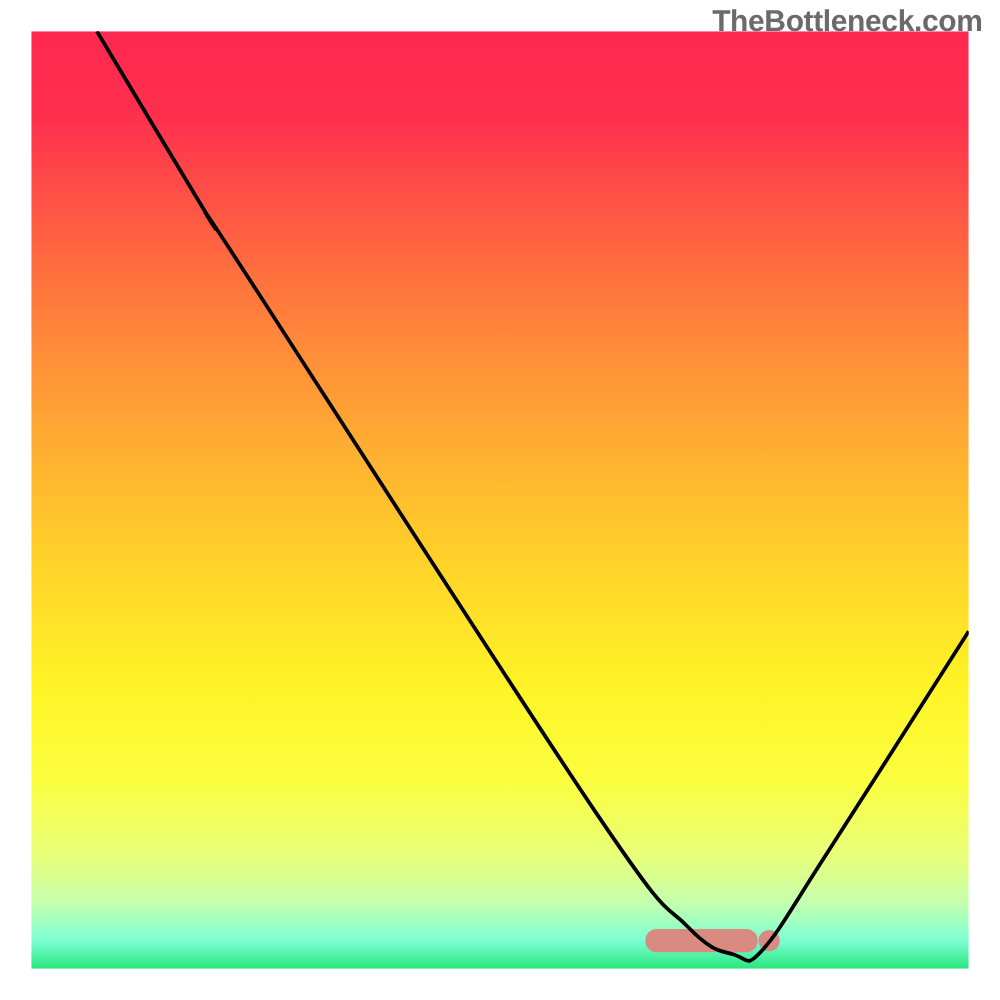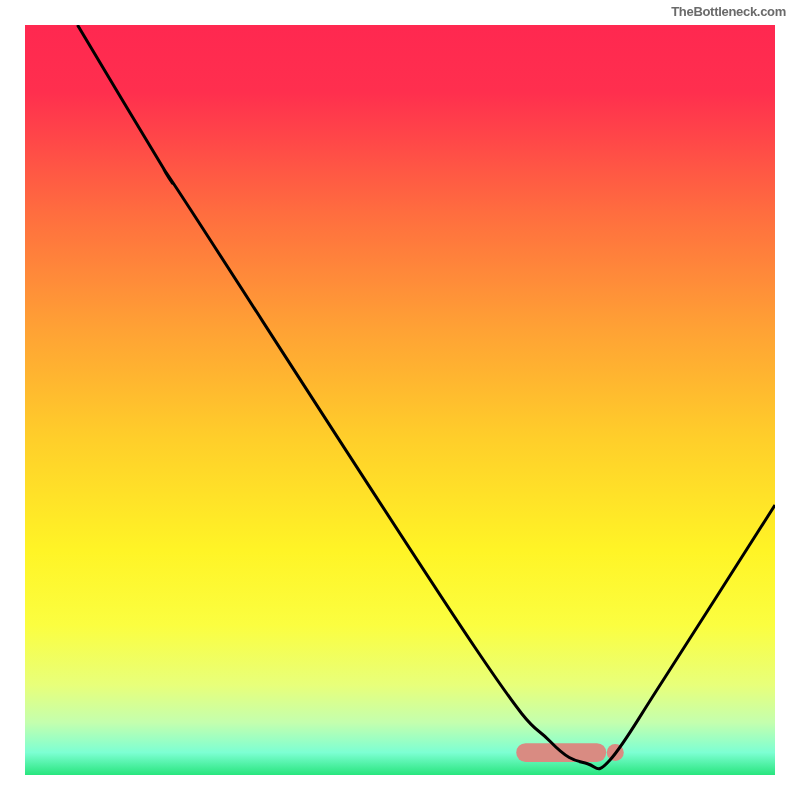--- a/index.html
+++ b/index.html
@@ -8,21 +8,21 @@
     width: 800px;
     height: 800px;
     background: #ffffff;
     font-family: Arial, sans-serif;
     position: relative;
   }
   #watermark {
     position: absolute;
     top: 4px;
     right: 14px;
-    font-size: 13px;
+    font-size: 24px;
     font-weight: bold;
     color: #6a6a6a;
     letter-spacing: -0.3px;
     z-index: 10;
   }
   #chart-area {
     position: absolute;
     left: 25px;
     top: 25px;
     width: 750px;

